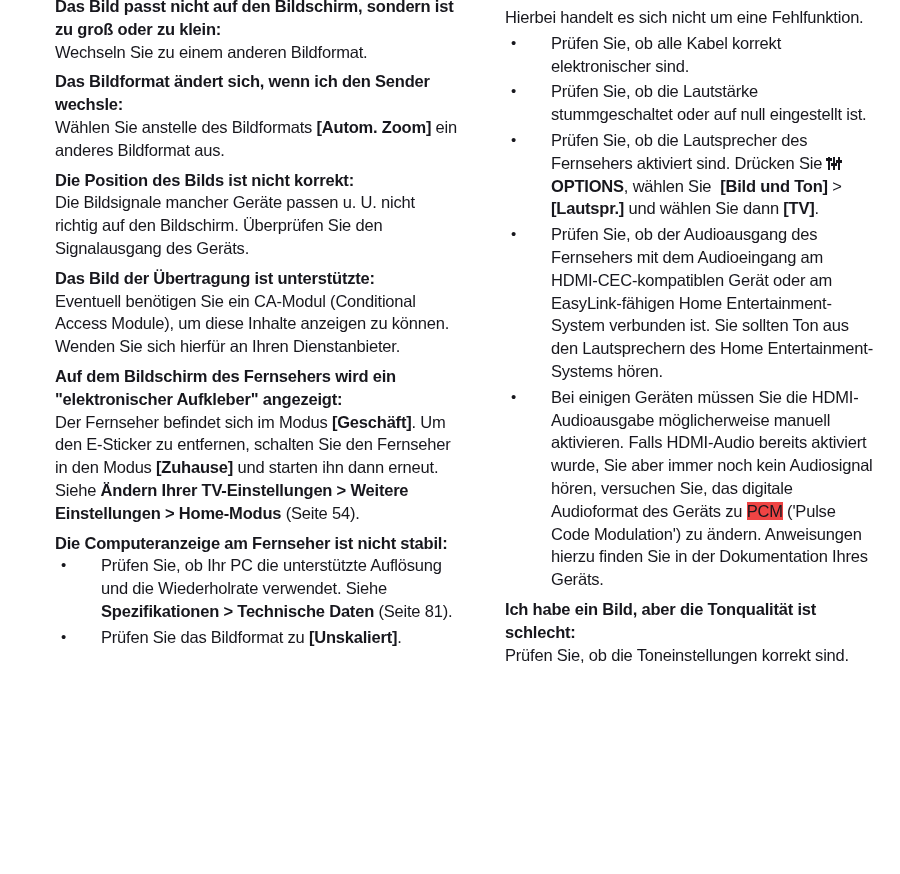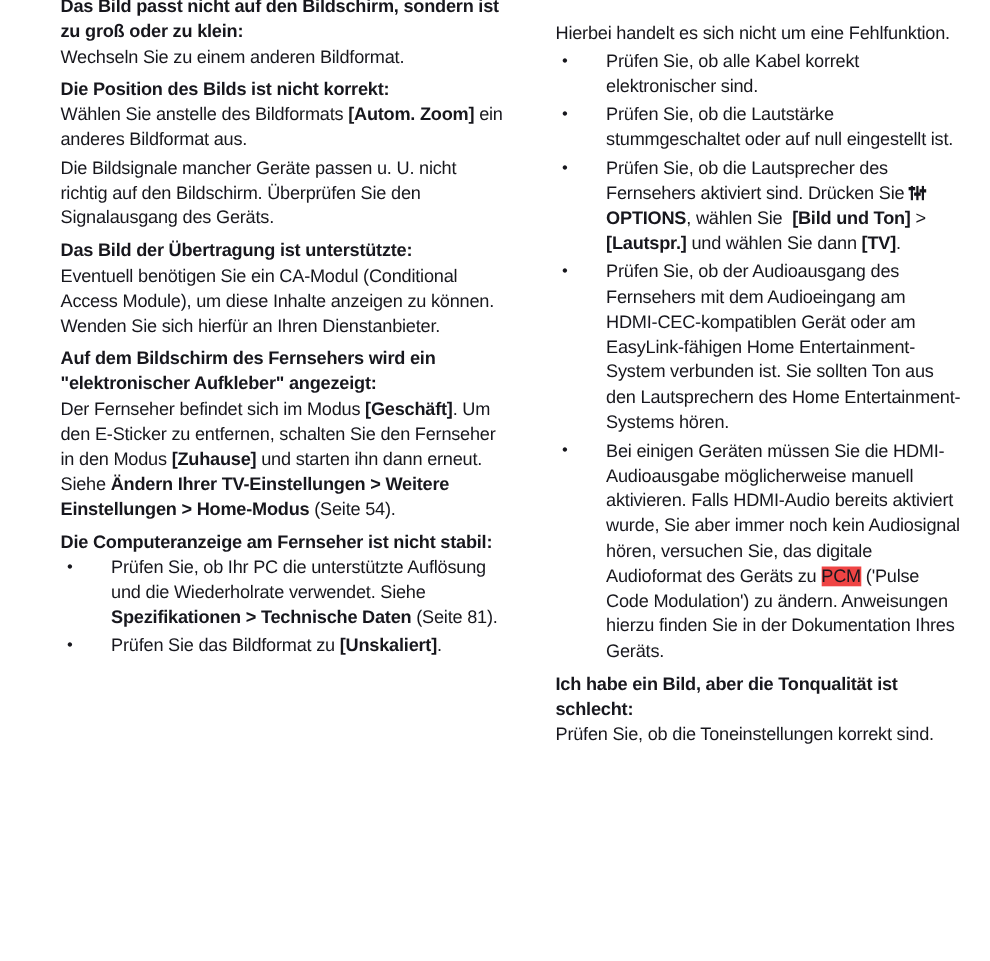--- a/index.html
+++ b/index.html
@@ -9,21 +9,21 @@
     background:#ffffff;
     overflow:hidden;
     font-family:"Liberation Sans", sans-serif;
     font-size:16.5px;
     line-height:22.8px;
     letter-spacing:-0.2px;
     color:#17171d;
   }
   .col{position:absolute;top:0;}
   .col-left{left:55px;width:404px;margin-top:-5px;}
-  .col-right{left:505px;width:368px;padding-top:19px;}
+  .col-right{left:505px;width:368px;padding-top:6px;}
   .block{margin:0;}
   .heading{font-weight:700;margin-top:7px;}
   .col .heading:first-child{margin-top:0;}
   .para{margin-bottom:3px;}
   .bullet{position:relative;padding-left:46px;margin-bottom:3px;}
   .bullet .marker{position:absolute;left:6px;top:0;font-size:15px;}
   .bold{font-weight:700;}
   .highlight{background:#ef4444;}
   .options-icon{
     display:inline-block;position:relative;
@@ -42,22 +42,23 @@
   .options-icon .b1::after{top:6px;}
   .options-icon .b2::after{top:3px;}
 </style>
 </head>
 <body>
 
 <div class="page">
   <div class="col col-left" id="col-left">
       <div class="block heading"><span class="regular">Das Bild passt nicht auf den Bildschirm, sondern ist zu groß oder zu klein:</span></div>
       <div class="block para"><span class="regular">Wechseln Sie zu einem anderen Bildformat.</span></div>
+      <div class="block heading"><span class="regular">Das Bildformat ändert sich, wenn ich den Sender wechsle:</span></div>
+      <div class="block para"><span class="regular">Wählen Sie anstelle des Bildformats </span><span class="bold">[Autom. Zoom]</span><span class="regular"> ein anderes Bildformat aus.</span></div>
       <div class="block heading"><span class="regular">Die Position des Bilds ist nicht korrekt:</span></div>
-      <div class="block para"><span class="regular">Wählen Sie anstelle des Bildformats </span><span class="bold">[Autom. Zoom]</span><span class="regular"> ein anderes Bildformat aus.</span></div>
       <div class="block para"><span class="regular">Die Bildsignale mancher Geräte passen u. U. nicht richtig auf den Bildschirm. Überprüfen Sie den Signalausgang des Geräts.</span></div>
       <div class="block heading"><span class="regular">Das Bild der Übertragung ist unterstützte:</span></div>
       <div class="block para"><span class="regular">Eventuell benötigen Sie ein CA-Modul (Conditional Access Module), um diese Inhalte anzeigen zu können. Wenden Sie sich hierfür an Ihren Dienstanbieter.</span></div>
       <div class="block heading"><span class="regular">Auf dem Bildschirm des Fernsehers wird ein "elektronischer Aufkleber" angezeigt:</span></div>
       <div class="block para"><span class="regular">Der Fernseher befindet sich im Modus </span><span class="bold">[Geschäft]</span><span class="regular">. Um den E-Sticker zu entfernen, schalten Sie den Fernseher in den Modus </span><span class="bold">[Zuhause]</span><span class="regular"> und starten ihn dann erneut. Siehe </span><span class="bold">Ändern Ihrer TV-Einstellungen &gt; Weitere Einstellungen &gt; Home-Modus</span><span class="regular"> (Seite 54).</span></div>
       <div class="block heading"><span class="regular">Die Computeranzeige am Fernseher ist nicht stabil:</span></div>
       <div class="block bullet"><span class="marker">•</span><span class="regular">Prüfen Sie, ob Ihr PC die unterstützte Auflösung und die Wiederholrate verwendet. Siehe </span><span class="bold">Spezifikationen &gt; Technische Daten</span><span class="regular"> (Seite 81).</span></div>
       <div class="block bullet"><span class="marker">•</span><span class="regular">Prüfen Sie das Bildformat zu </span><span class="bold">[Unskaliert]</span><span class="regular">.</span></div>
     </div>
   <div class="col col-right" id="col-right">

